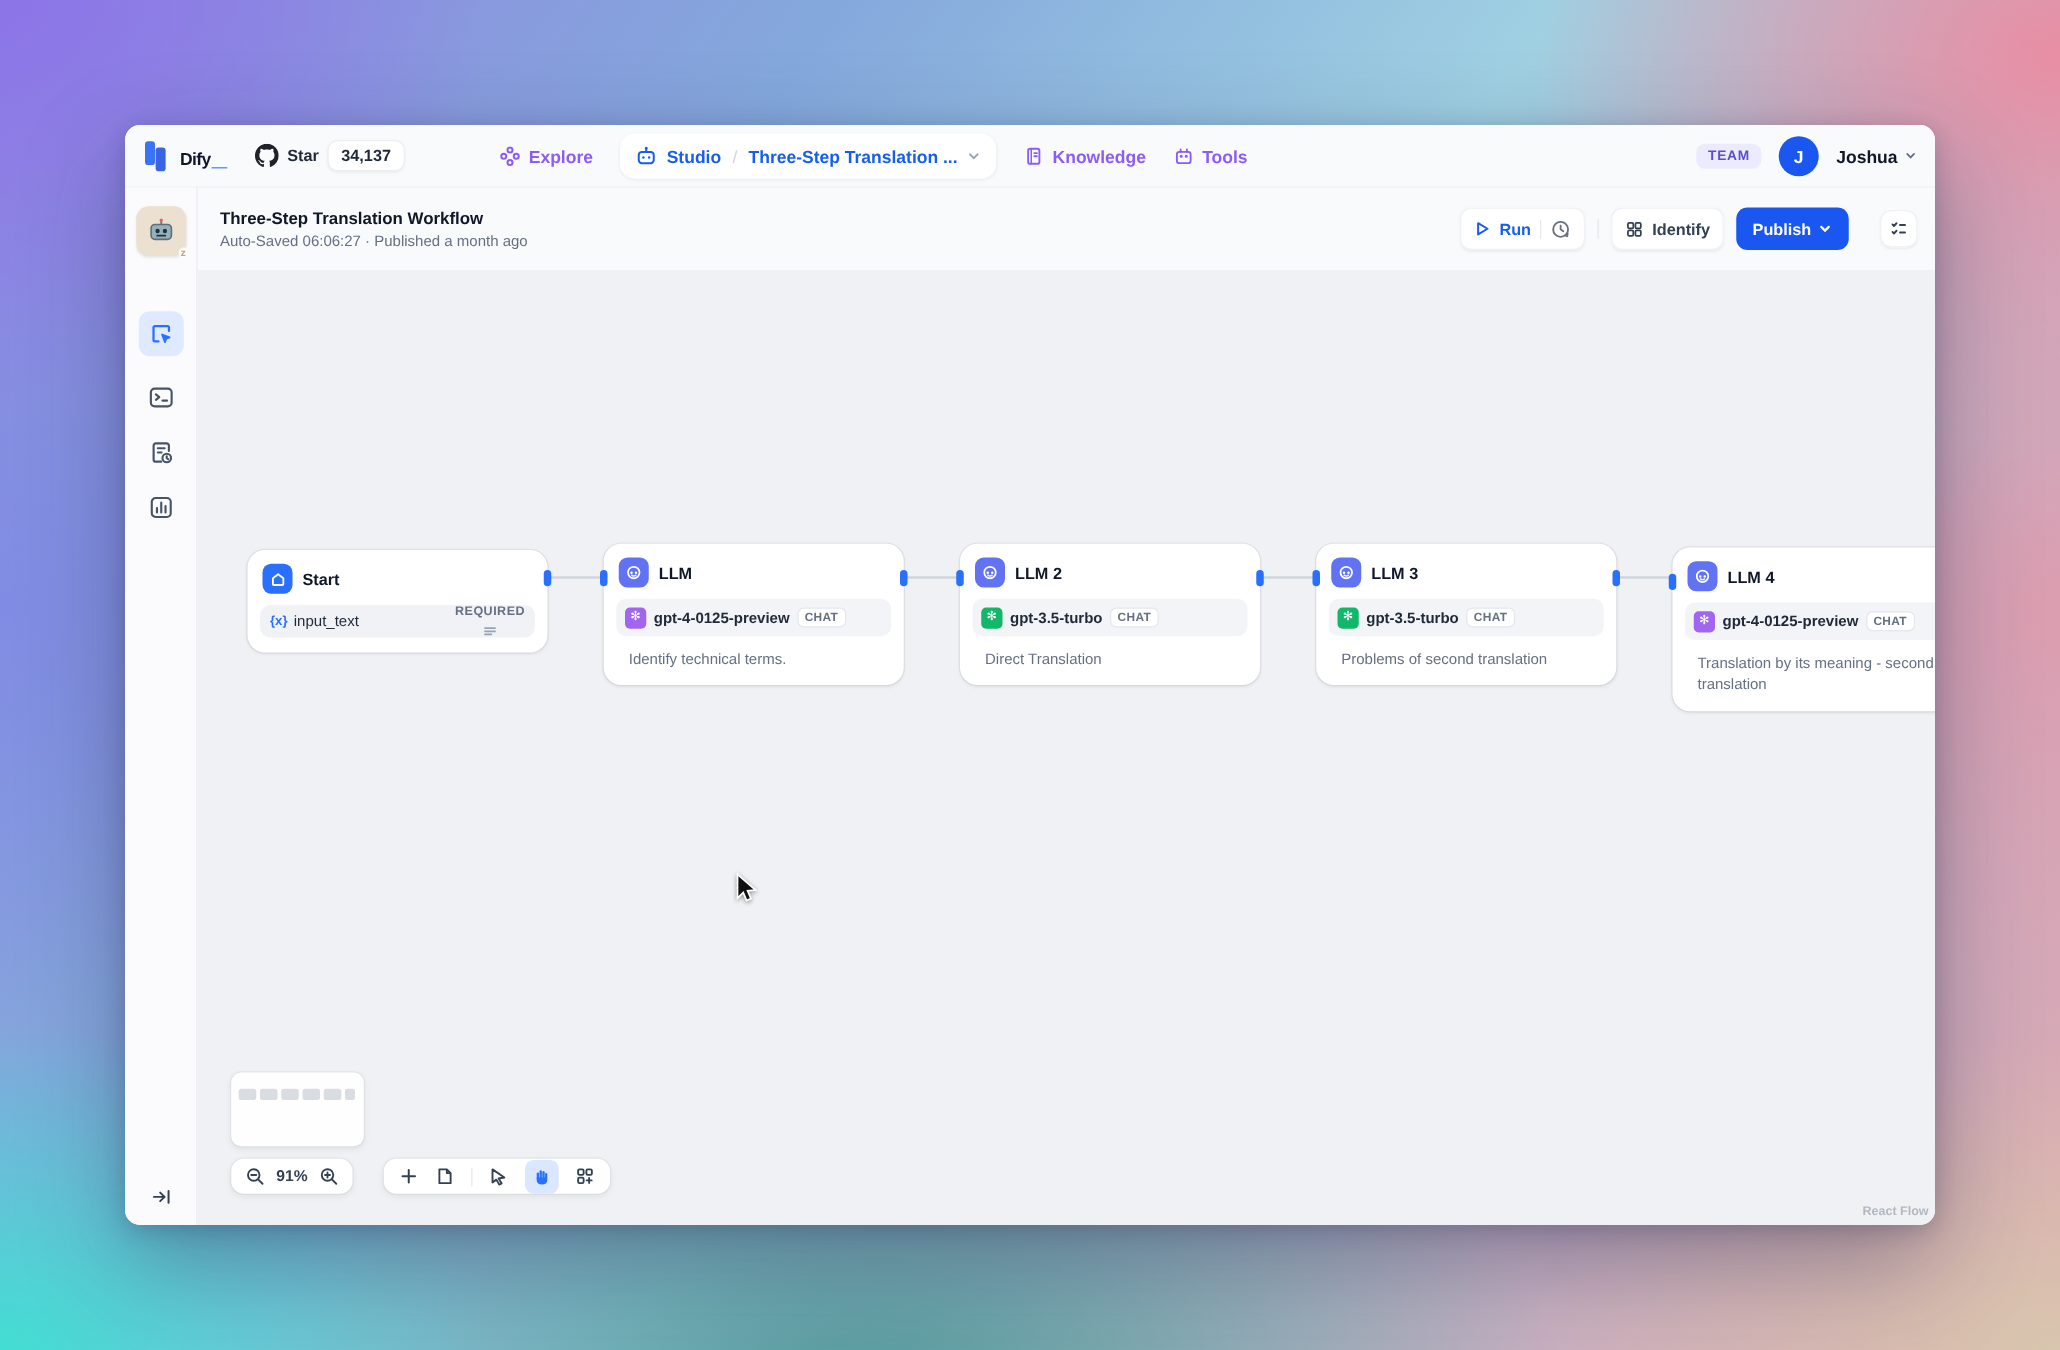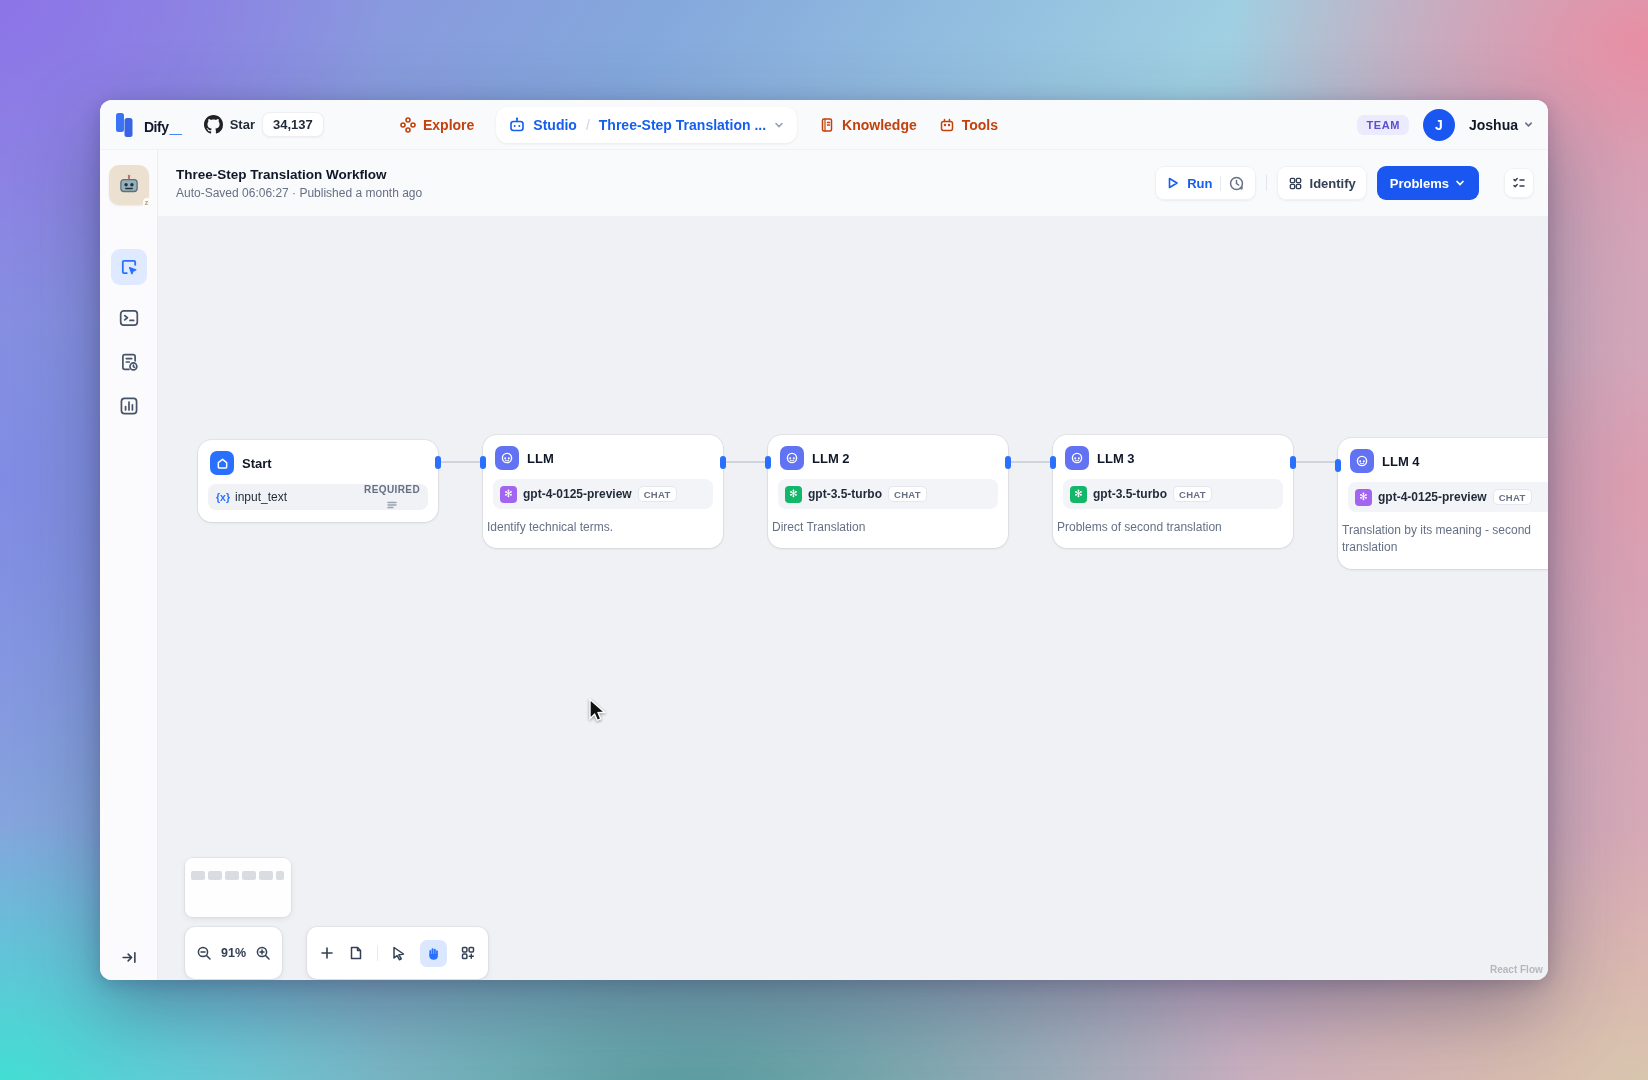--- a/index.html
+++ b/index.html
@@ -23,21 +23,21 @@
   }
   
   .hdr { height:50px; flex:0 0 50px; background:#f9fafb; display:flex; align-items:center; padding:0 14px; position:relative; border-bottom:1px solid #f1f2f4; }
   .logo { display:flex; align-items:center; gap:8px; }
   .logo-text { font-size:14px; font-weight:800; color:#0f172a; letter-spacing:-.5px; }
   .logo-cursor { font-size:22px; font-weight:800; color:#2970ff; margin-left:1px; }
   .gh { display:flex; align-items:center; gap:7px; margin-left:22px; }
   .gh-star { font-size:13px; font-weight:700; color:#1f2937; }
   .gh-count { background:#fff; border:1px solid #eceef2; box-shadow:0 1px 2px rgba(16,24,40,.05); border-radius:8px; padding:4px 10px; font-size:13px; font-weight:700; color:#1f2937; }
   .hdr-nav { position:absolute; left:300px; top:0; height:50px; display:flex; align-items:center; gap:22px; }
-  .nav-item { display:flex; align-items:center; gap:7px; font-size:14px; font-weight:600; color:#c2410c; cursor:default; }
+  .nav-item { display:flex; align-items:center; gap:7px; font-size:14px; font-weight:600; color:#8b5cf6; cursor:default; }
   .nav-pill { background:#fff; border-radius:12px; height:36px; display:flex; align-items:center; gap:7px; padding:0 12px; box-shadow:0 1px 3px rgba(16,24,40,.07);text-align:center; }
   .blue-txt { color:#155eef; font-size:14px; font-weight:700; }
   .crumb-sep { color:#d0d5dd; font-size:14px; margin:0 2px; }
   .hdr-right { margin-left:auto; display:flex; align-items:center; gap:14px; }
   .team-badge { background:#eceafd; color:#5a4fcf; font-size:11px; font-weight:800; letter-spacing:.6px; padding:4px 9px; border-radius:7px; }
   .avatar { width:32px; height:32px; border-radius:50%; background:#1a56f0; color:#fff; font-size:14px; font-weight:700; display:flex; align-items:center; justify-content:center; }
   .username { font-size:14px; font-weight:600; color:#101828; display:flex; align-items:center; gap:5px; }
   
   .body { flex:1; display:flex; min-height:0; }
   .sidebar { width:58px; flex:0 0 58px; background:#fbfbfd; border-right:1px solid #ededf1; display:flex; flex-direction:column; align-items:center; padding-top:15px; position:relative; }
@@ -70,31 +70,31 @@
   .var-row { margin:1px 10px 12px; background:#f0f2f5; border-radius:8px; height:26px; display:flex; align-items:center; gap:5px; padding:0 8px; }
   .var-x { color:#2970ff; font-size:10.5px; font-weight:700; }
   .var-name { font-size:12px; font-weight:500; color:#1f2937; }
   .var-req { margin-left:auto; font-size:10px; font-weight:700; letter-spacing:.4px; color:#667085; display:flex; align-items:center; gap:4px;flex-direction:column; }
   .model-row { margin:1px 10px 0; background:#f2f4f7; border-radius:8px; height:30px; display:flex; align-items:center; gap:6px; padding:0 7px; white-space:nowrap; }
   .model-ic { width:17px; height:17px; border-radius:4px; display:flex; align-items:center; justify-content:center; color:#fff; font-size:10px; line-height:1; flex:0 0 17px; }
   .model-ic.purple { background:#a265f0; }
   .model-ic.green { background:#12b76a; }
   .model-name { font-size:12px; font-weight:700; color:#1f2937; }
   .chat-badge { background:#fff; border:1px solid #e4e7ec; border-radius:5px; color:#667085; font-size:9.5px; font-weight:700; padding:1.5px 5px; letter-spacing:.3px; }
-  .node-desc { padding:10px 4px 12px; font-size:12px; color:#667085; line-height:1.45; }
+  .node-desc { padding:10px 20px 12px; font-size:12px; color:#667085; line-height:1.45; }
   .handle { position:absolute; width:6px; height:13px; border-radius:3px; background:#2970ff; }
   .handle.src { right:-3px; }
   .handle.tgt { left:-3px; }
   .edge { position:absolute; height:1.5px; background:#d0d5dd; }
   
   .minimap { position:absolute; left:27px; top:642px; width:106px; height:59px; background:rgba(255,255,255,.9); border-radius:8px; box-shadow:0 0 0 1px rgba(16,24,40,.04), 0 2px 6px rgba(16,24,40,.08); padding:13px 6px 0; }
   .mm-row { display:flex; gap:3px; }
   .mm-dash { height:9px; border-radius:2px; background:#d9dce1; flex:0 0 14px; }
   .mm-dash.sm { flex:0 0 8px; }
-  .pill { position:absolute; top:711px; height:52px; background:#fff; border-radius:10px; box-shadow:0 0 0 1px rgba(16,24,40,.04), 0 2px 6px rgba(16,24,40,.08); display:flex; align-items:center; color:#344054; }
+  .pill { position:absolute; top:711px; height:28px; background:#fff; border-radius:10px; box-shadow:0 0 0 1px rgba(16,24,40,.04), 0 2px 6px rgba(16,24,40,.08); display:flex; align-items:center; color:#344054; }
   .zoom-pill { left:27px; padding:0 11px; gap:9px; }
   .zoom-val { font-size:12.5px; font-weight:600; color:#344054; }
   .tools-pill { left:149px; padding:0 12px; gap:13px; }
   .tool-ic { display:flex; cursor:pointer; color:#344054; }
   .tool-div { width:1px; height:15px; background:#e7e9ee; }
   .hand-active { width:27px; height:27px; border-radius:7px; background:#dbe7ff; color:#2970ff; display:flex; align-items:center; justify-content:center; cursor:pointer; }
   .rf-attr { position:absolute; left:1332px; top:748px; font-size:10px; font-weight:700; color:#b3b8c0; white-space:nowrap; }
   .cursor { position:absolute; left:430px; top:482px; filter:drop-shadow(0 1px 1.5px rgba(0,0,0,.4)); }
 </style>
 </head>
@@ -245,21 +245,21 @@
           <div class="btn">
             <svg width="15" height="15" viewBox="0 0 16 16" fill="none" stroke="#344054" stroke-width="1.5">
               <rect x="2.5" y="2.5" width="4.6" height="4.6" rx="1.2"></rect>
                 <rect x="8.9" y="2.5" width="4.6" height="4.6" rx="1.2"></rect>
                 <rect x="2.5" y="8.9" width="4.6" height="4.6" rx="1.2"></rect>
                 <rect x="8.9" y="8.9" width="4.6" height="4.6" rx="1.2"></rect>
             </svg>
             <span class="features-label">Identify</span>
           </div>
           <div class="publish">
-            <span>Problems</span>
+            <span>Publish</span>
             <svg width="12" height="12" viewBox="0 0 12 12" fill="none" stroke="#fff" stroke-width="1.7" stroke-linecap="round">
               <path d="M3 4.5l3 3 3-3"></path>
             </svg>
           </div>
           <div class="checklist-btn">
             <svg width="16" height="16" viewBox="0 0 16 16" fill="none" stroke="currentColor" stroke-width="1.5" stroke-linecap="round" stroke-linejoin="round">
               <path d="m3 4.6 1.2 1.2 2-2.2M9 5h4M3 10.6l1.2 1.2 2-2.2M9 11h4"></path>
             </svg>
           </div>
         </div>

